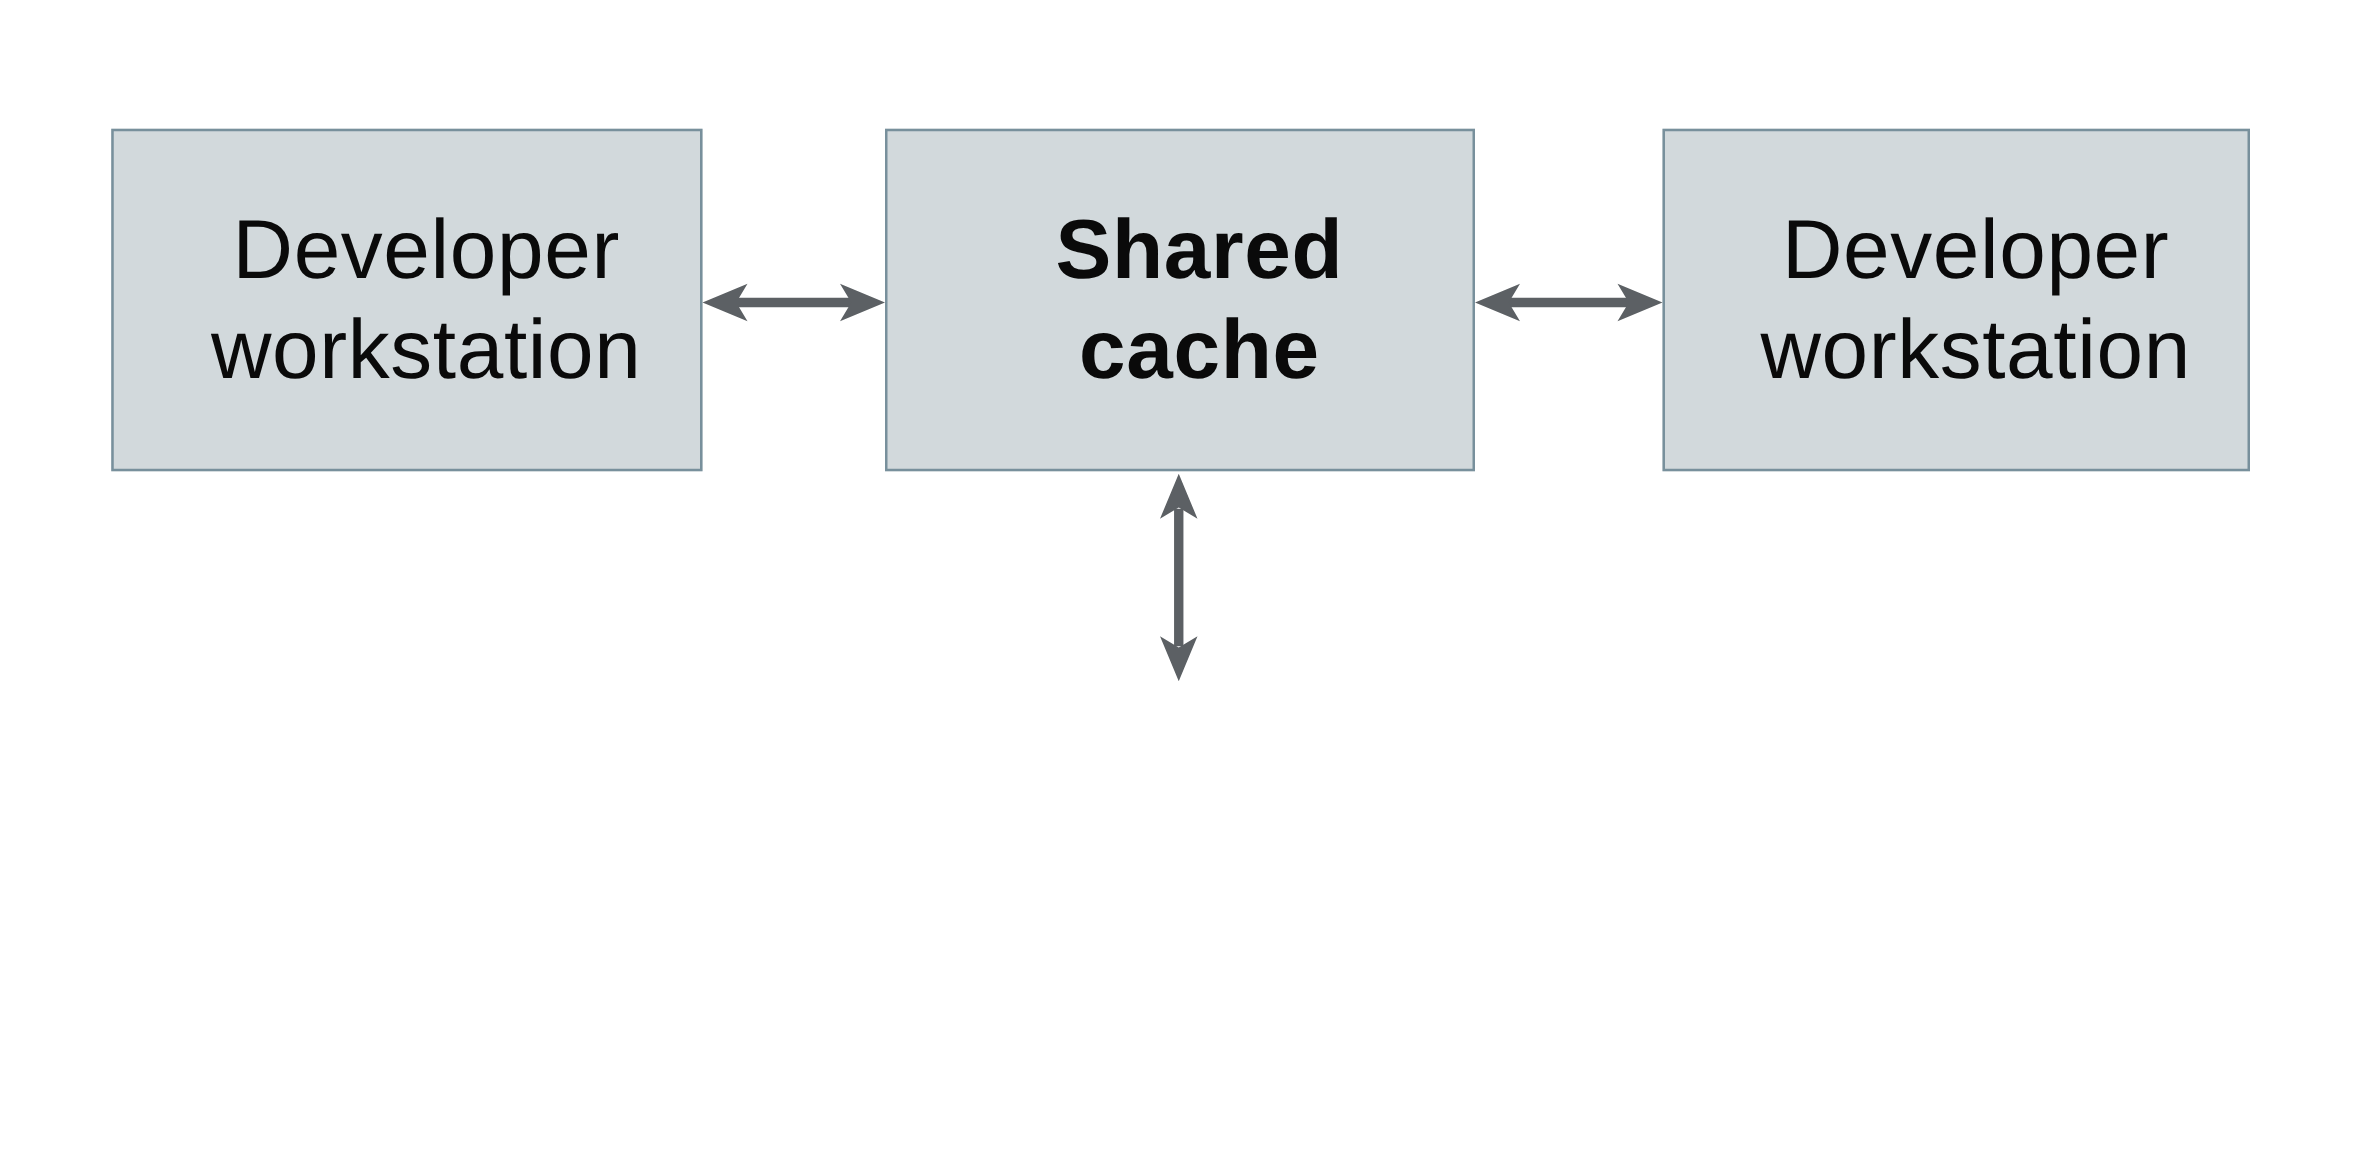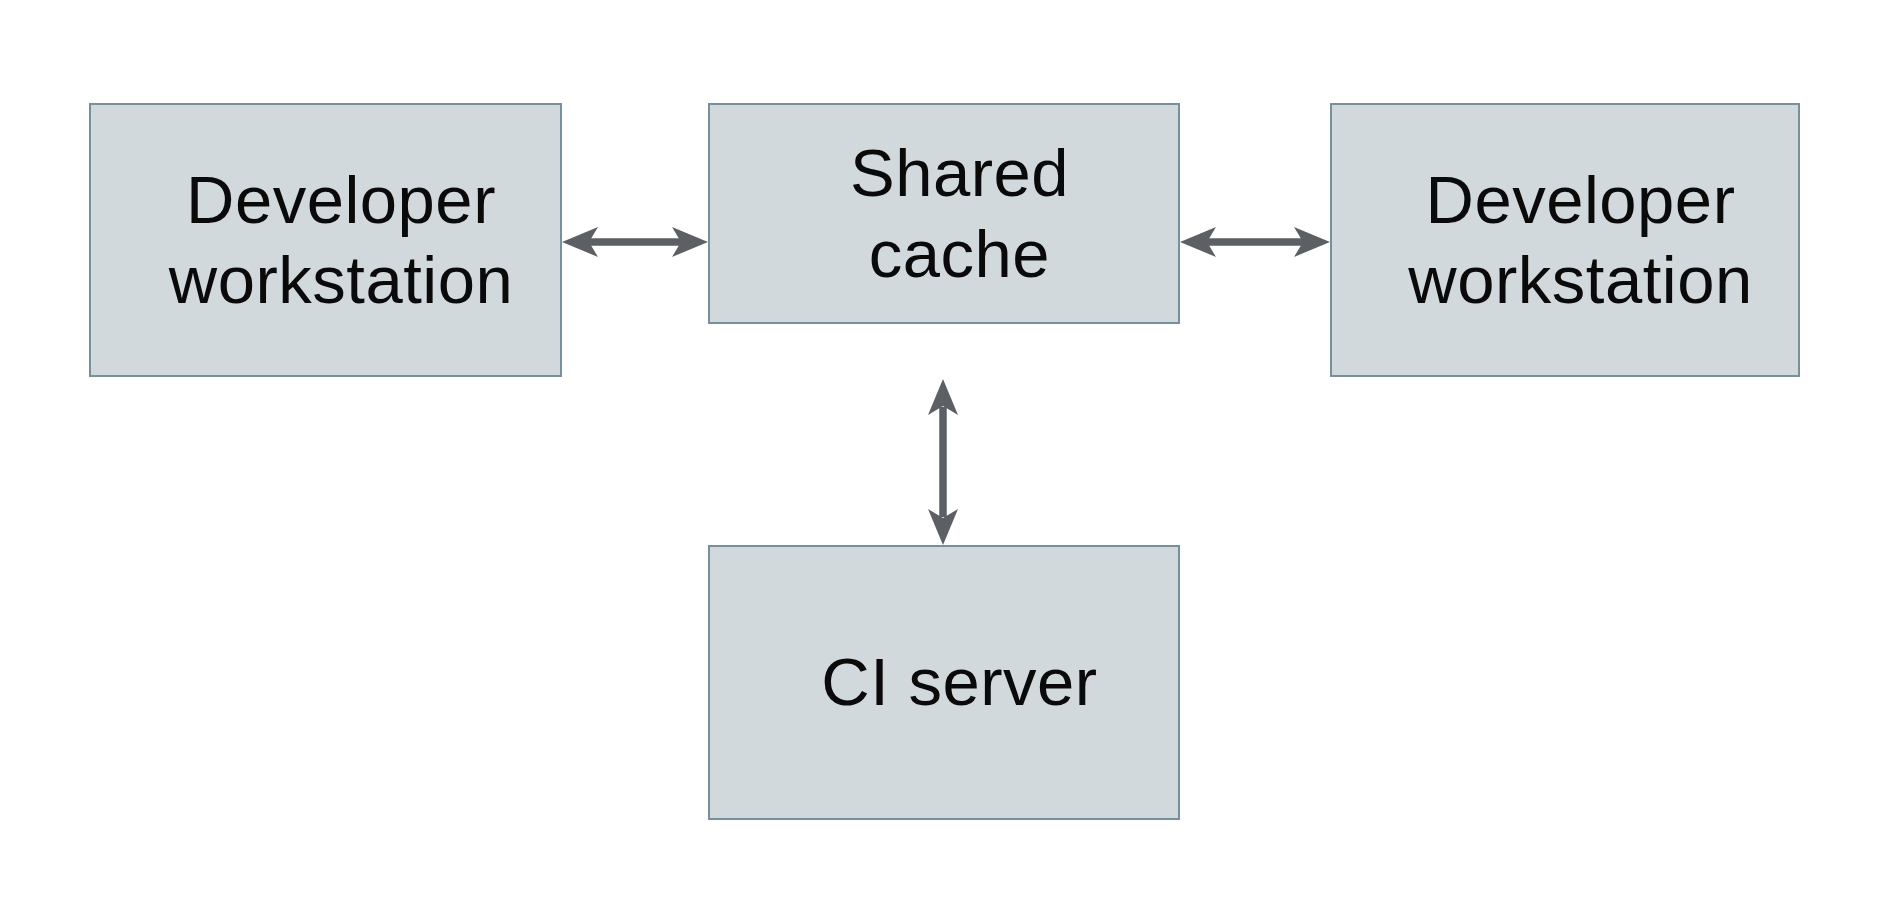--- a/index.html
+++ b/index.html
@@ -37,21 +37,21 @@
   }
   .arrow-line {
     stroke: var(--arrow-color, #5c6064);
     stroke-width: 7.5;
   }
   .arrow-head {
     fill: var(--arrow-color, #5c6064);
   }
   
   #node-dev-left   { left: 89px;   top: 103px; width: 473px; height: 274px; }
-  #node-cache      { left: 708px;  top: 103px; width: 472px; height: 221px; }
+  #node-cache      { left: 708px;  top: 103px; width: 472px; height: 274px; font-weight: bold; }
   #node-dev-right  { left: 1330px; top: 103px; width: 470px; height: 274px; }
   #node-ci         { left: 708px;  top: 545px; width: 472px; height: 275px; }
   #arrow-left      { left: 560px;  top: 220px; }
   #arrow-right     { left: 1178px; top: 220px; }
   #arrow-down      { left: 921px;  top: 377px; }
 </style>
 </head>
 <body>
 
 <div id="canvas">
@@ -64,23 +64,20 @@
   <div class="node" id="node-cache">
     <span class="label">Shared
 cache</span>
   </div>
 
   <div class="node" id="node-dev-right">
     <span class="label">Developer
 workstation</span>
   </div>
 
-  <div class="node" id="node-ci">
-    <span class="label">CI server</span>
-  </div>
 
   <svg class="arrow" id="arrow-left" width="150" height="44" viewBox="0 0 150 44" aria-hidden="true">
     <line class="arrow-line" x1="28" y1="22" x2="122" y2="22"></line>
     <polygon class="arrow-head" points="2,22 38,7 29,22 38,37"></polygon>
     <polygon class="arrow-head" points="148,22 112,7 121,22 112,37"></polygon>
   </svg>
 
   <svg class="arrow" id="arrow-right" width="154" height="44" viewBox="0 0 154 44" aria-hidden="true">
     <line class="arrow-line" x1="28" y1="22" x2="126" y2="22"></line>
     <polygon class="arrow-head" points="2,22 38,7 29,22 38,37"></polygon>

